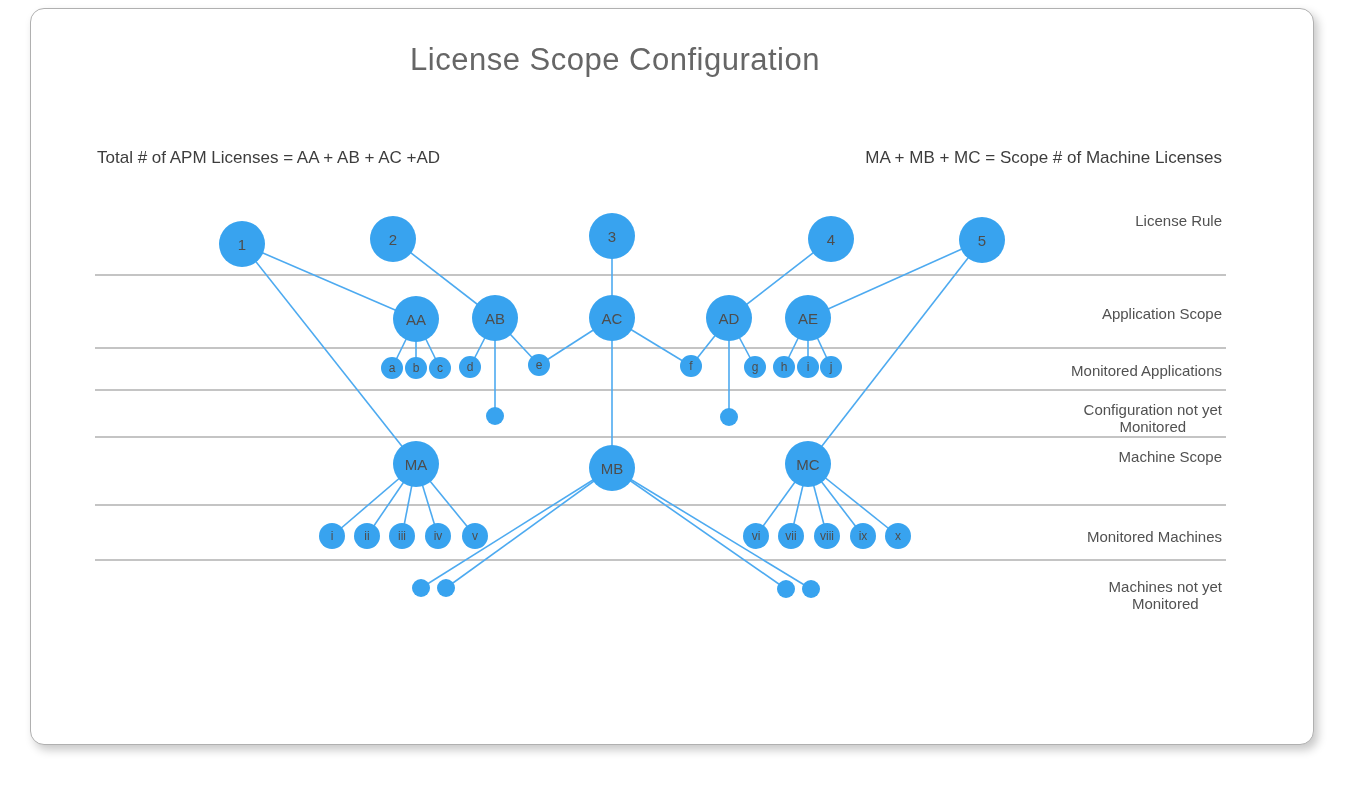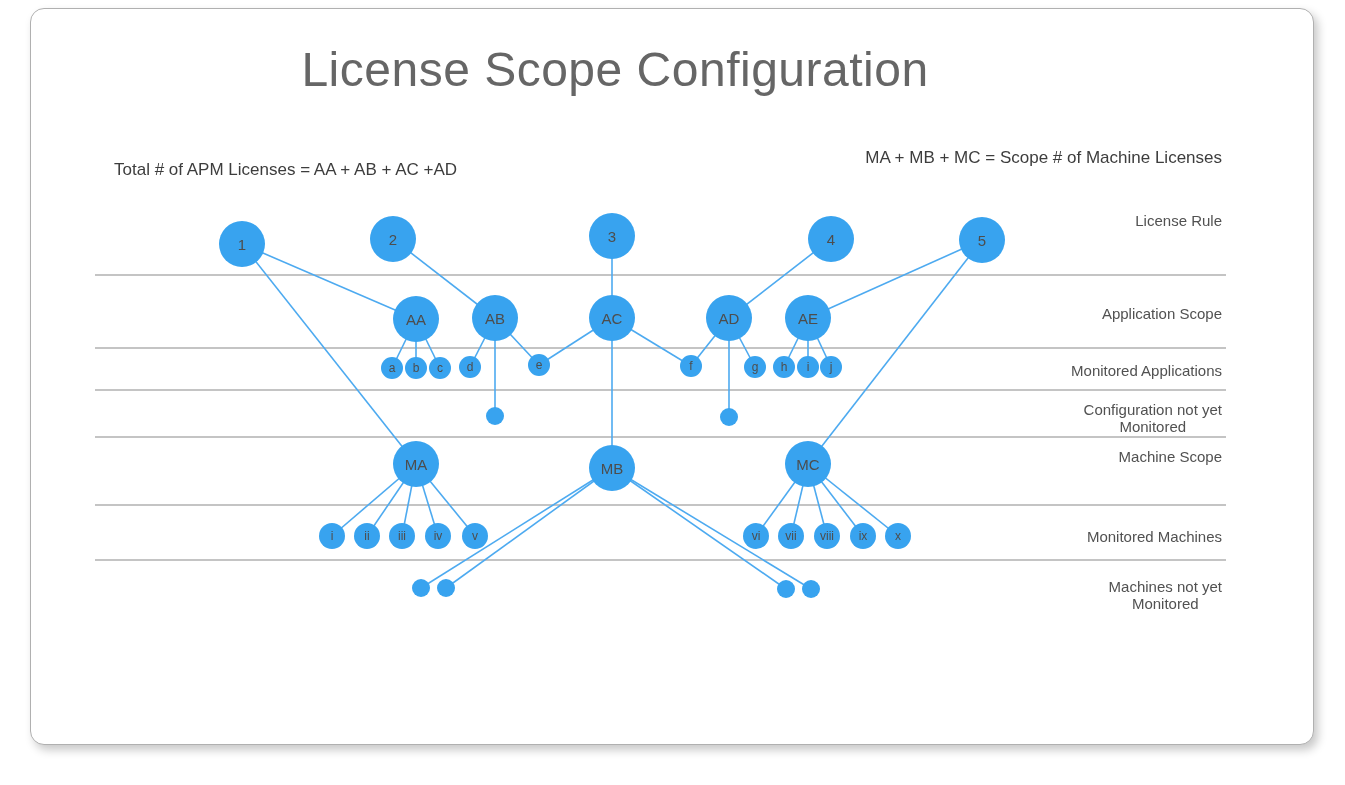--- a/index.html
+++ b/index.html
@@ -13,31 +13,31 @@
     position:absolute;left:30px;top:8px;
     width:1282px;height:735px;
     background:#ffffff;
     border:1px solid var(--card-border,#b0b0b0);
     border-radius:14px;
     box-shadow:4px 5px 10px rgba(0,0,0,0.22);
   }
   .title{
     position:absolute;left:0;top:42px;width:1230px;
     text-align:center;
-    font-size:48px;
+    font-size:31px;
     letter-spacing:0.5px;
     color:var(--title-text,#666);
   }
   .formula{
     position:absolute;top:148px;
     font-size:17px;
     color:var(--formula-text,#3d3d3d);
     white-space:nowrap;
   }
-  .formula-left{left:114px;margin-top:12px;}
+  .formula-left{left:97px;}
   .formula-right{right:123px;}
   #diagram-svg{position:absolute;left:0;top:0;}
   #row-labels{position:absolute;left:0;top:0;width:1345px;height:785px;pointer-events:none;}
   .row-label{
     position:absolute;right:123px;
     text-align:center;
     font-size:15px;line-height:17px;
     color:var(--label-text,#515151);
     white-space:nowrap;
   }

